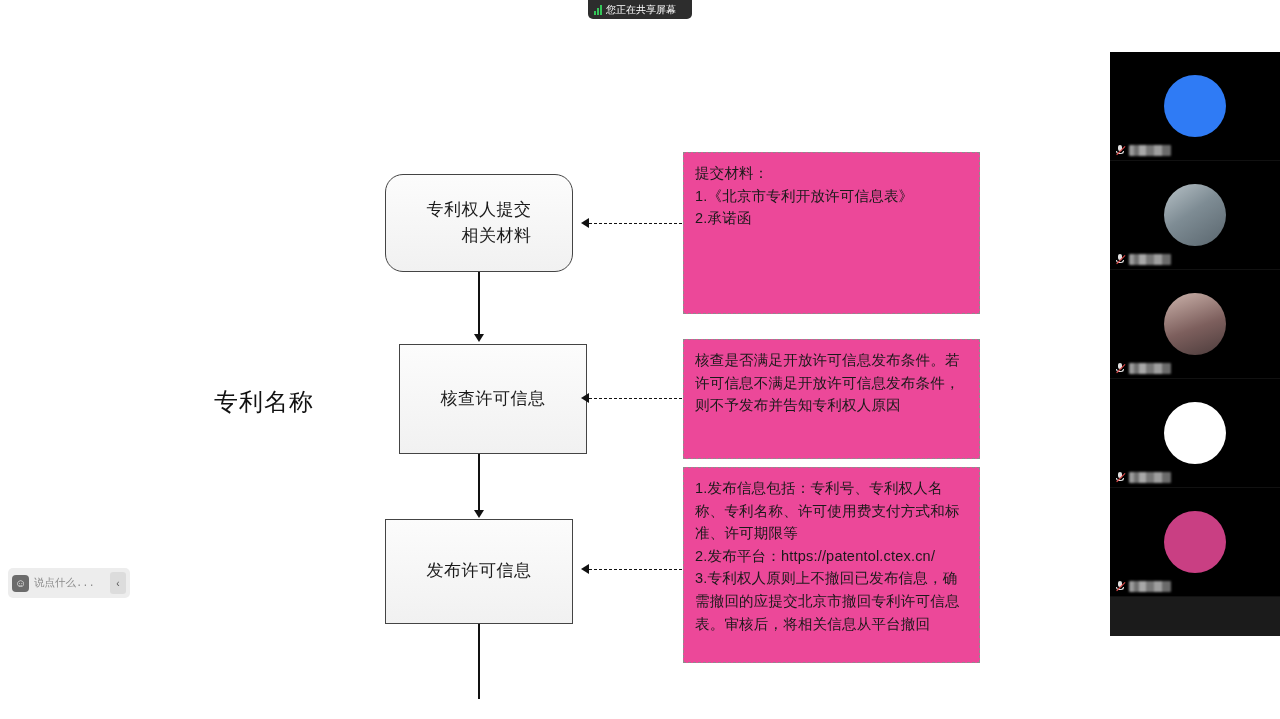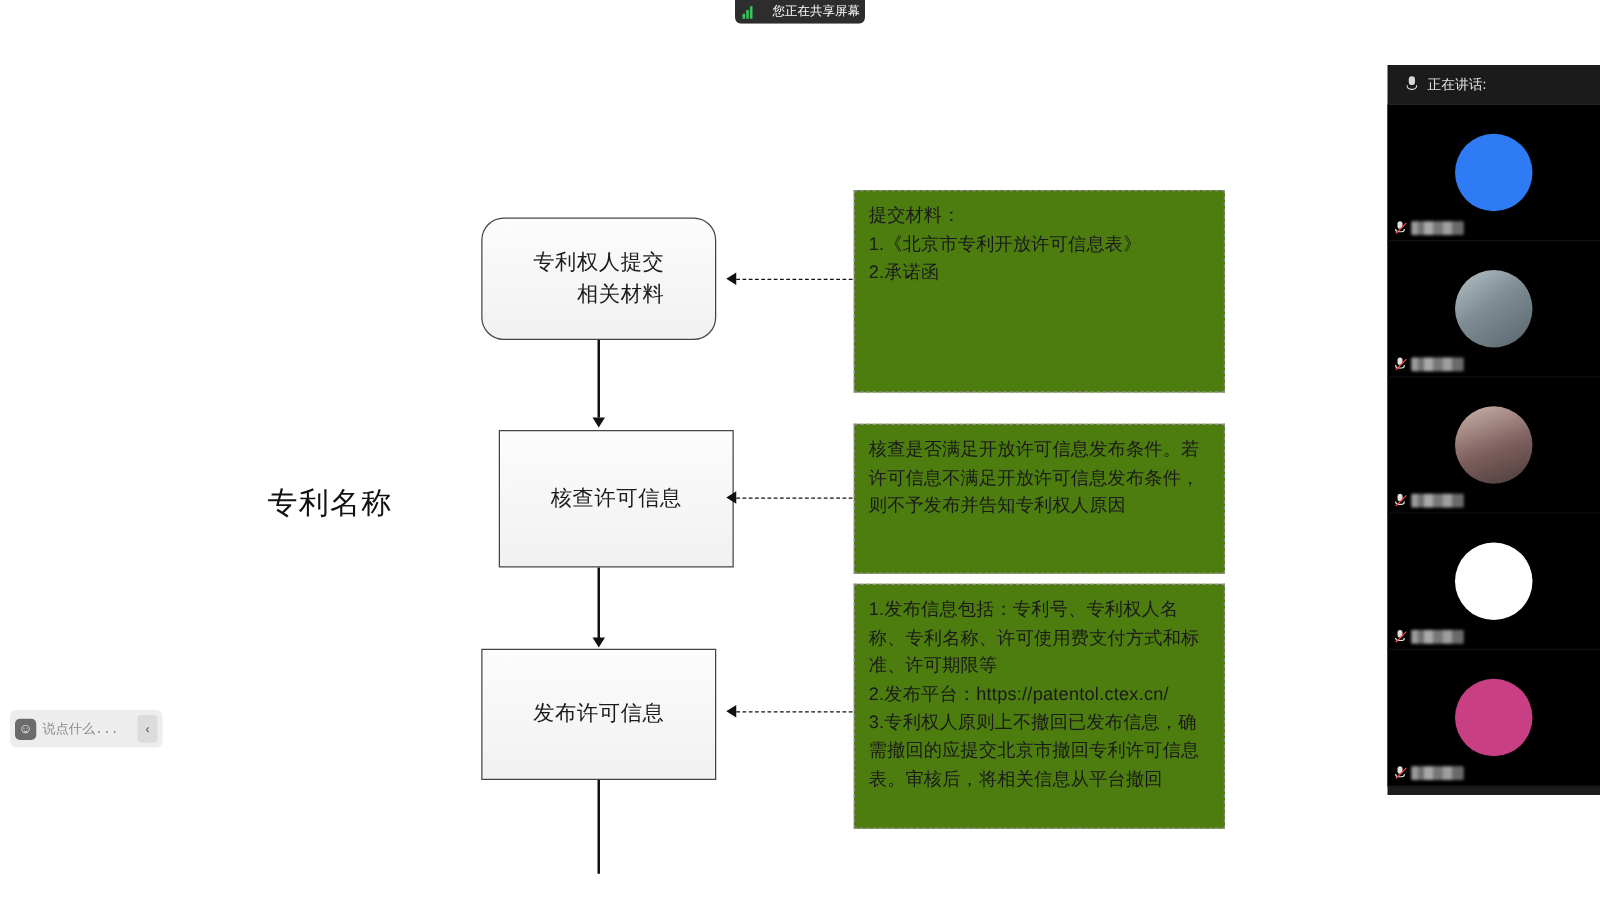--- a/index.html
+++ b/index.html
@@ -19,21 +19,21 @@
   .share-banner {
     position: absolute;
     top: 0;
     left: 588px;
     width: 104px;
     height: 19px;
     background: #2d2d2d;
     border-radius: 0 0 5px 5px;
     display: flex;
     align-items: center;
-    gap: 16px;
+    gap: 4px;
     padding: 0 6px;
     box-sizing: border-box;
   }
   .share-banner .bars {
     display: flex;
     align-items: flex-end;
     gap: 1px;
     height: 10px;
   }
   .share-banner .bars i {
@@ -111,21 +111,21 @@
   .node-3 {
     left: 385px;
     top: 500px;
     height: 105px;
   }
 
   
   .note {
     position: absolute;
     border: 1.3px dashed #8d8d8d;
-    background: #4d7c0f;
+    background: #ec4899;
     box-sizing: border-box;
     padding: 9px 10px 9px 11px;
     font-size: 14.5px;
     color: #1a1a1a;
     line-height: 1.56;
     letter-spacing: 0.2px;
     white-space: pre-wrap;
     word-break: break-all;
   }
   .note-1 {
@@ -378,27 +378,20 @@
 </div>
 
 <div class="chat-pill">
   <span class="smiley">☺</span>
   <span class="ph">说点什么...</span>
   <span class="collapse">‹</span>
 </div>
 
 <div class="rail">
 
-  <div class="rail-header">
-    <span class="mic-glyph">
-      <span class="cap"></span>
-        <span class="base"></span>
-    </span>
-    <span>正在讲话:</span>
-  </div>
 
   <div class="tile">
     <div class="av" style="background:#2f7bf5;"></div>
     <div class="name-chip">
       <span class="mic-sm">
           <span class="cap"></span>
           <span class="base"></span>
           <span class="slash"></span>
         </span>
       <span class="blur-name"></span>

